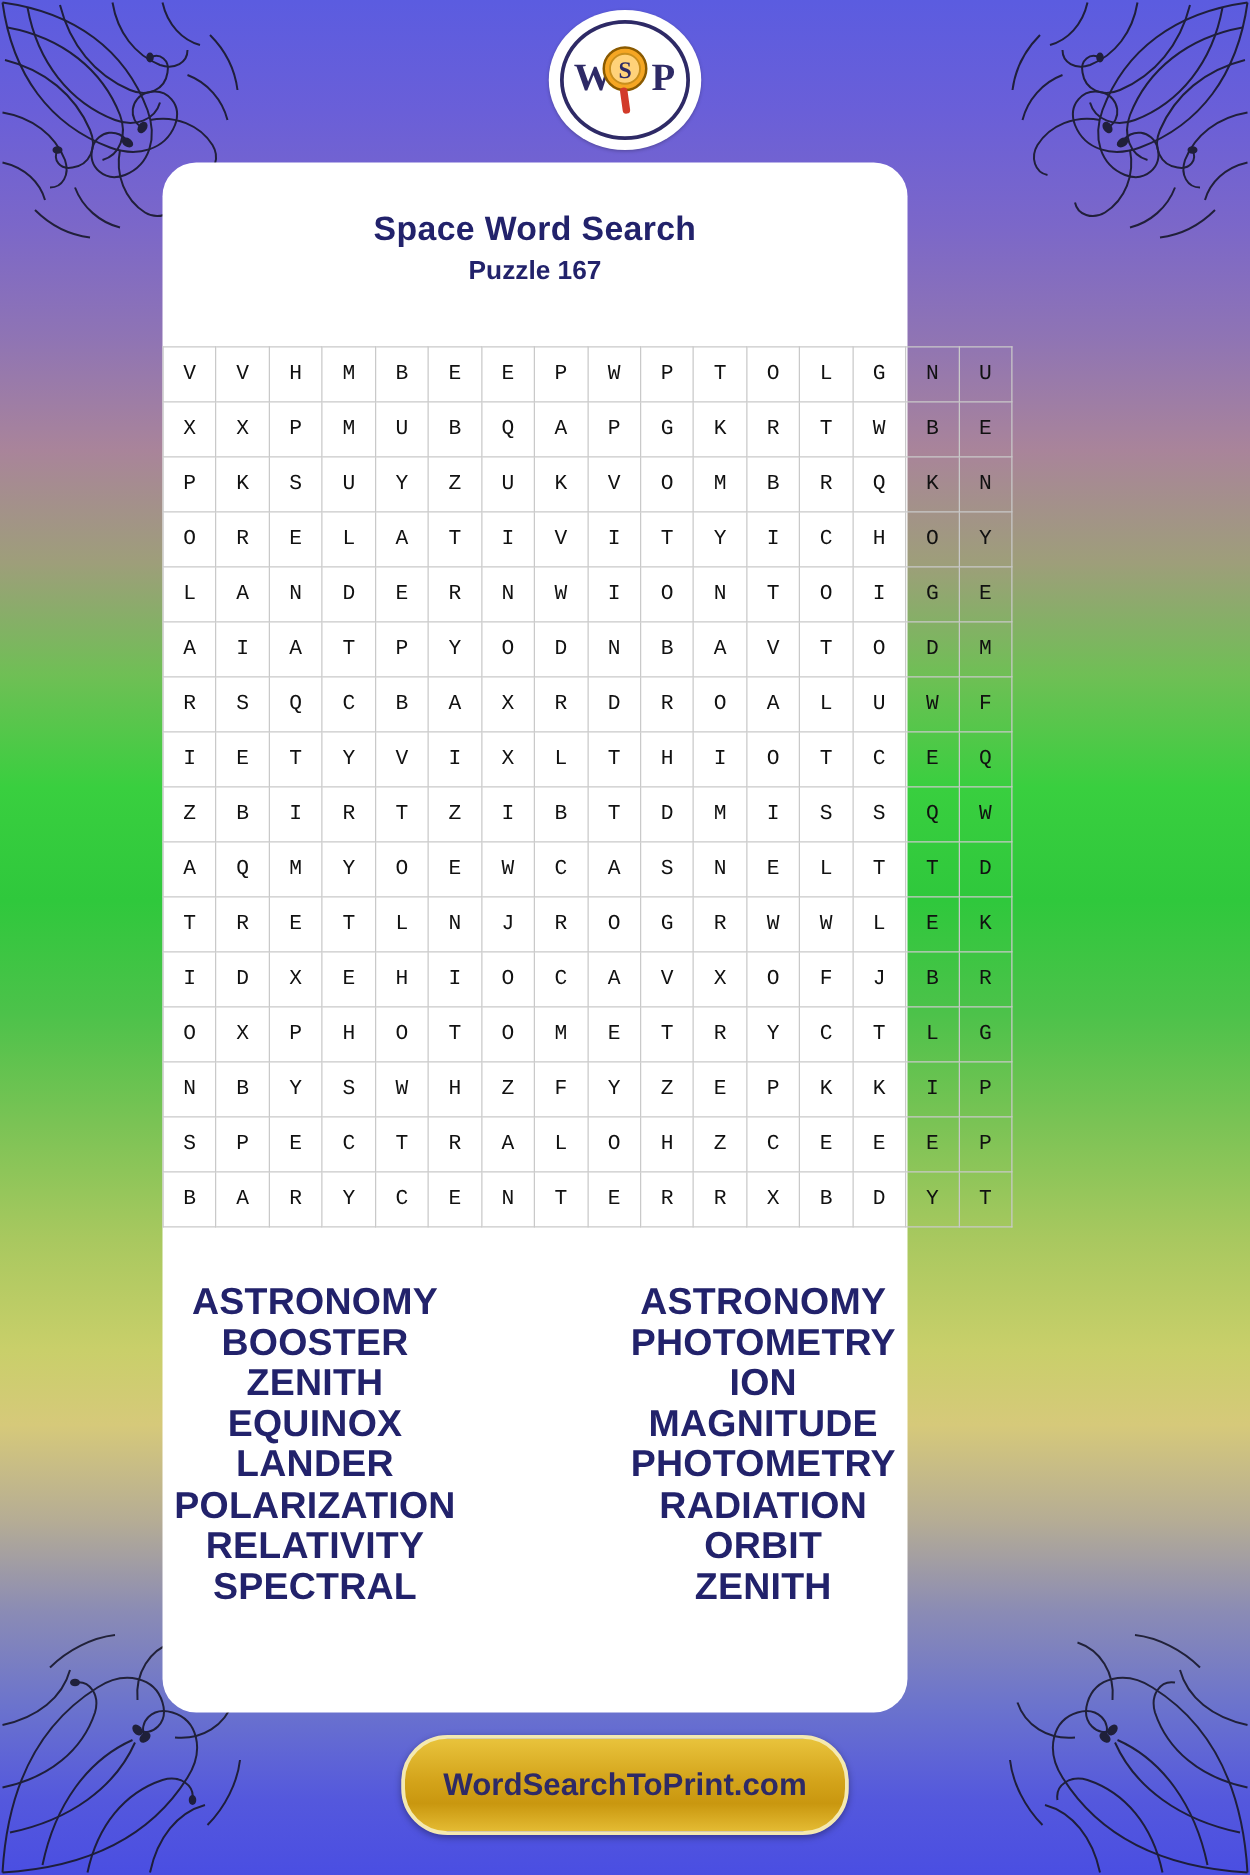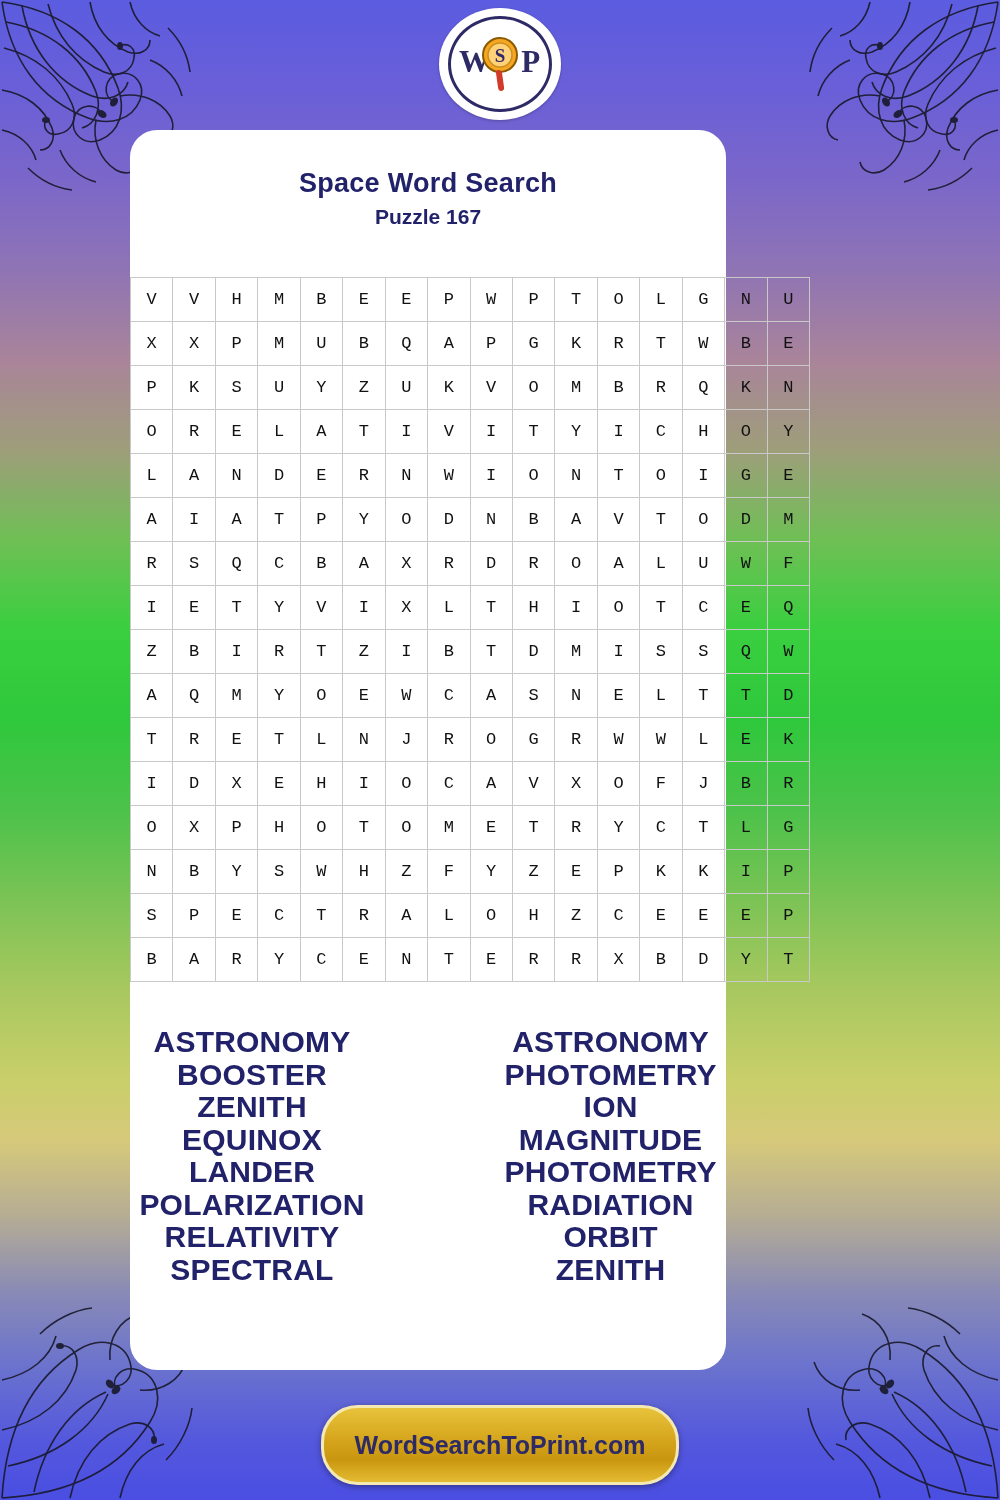--- a/index.html
+++ b/index.html
@@ -168,21 +168,21 @@
     line-height: 32.5px;
     letter-spacing: .2px;
     white-space: nowrap;
   }
 
   
   #footer-pill {
     position: absolute;
     left: 50%;
     transform: translateX(-50%);
-    bottom: 15px;
+    bottom: 32px;
     width: 352px;
     height: 74px;
     border-radius: 37px;
     background: linear-gradient(180deg,#e8c33c 0%, #d4a41b 45%, #c9970f 70%, #e4bb33 100%);
     border: 3px solid #f4e9b0;
     box-shadow: 0 2px 6px rgba(0,0,0,.35);
     display: flex;
     align-items: center;
     justify-content: center;
     z-index: 7;

